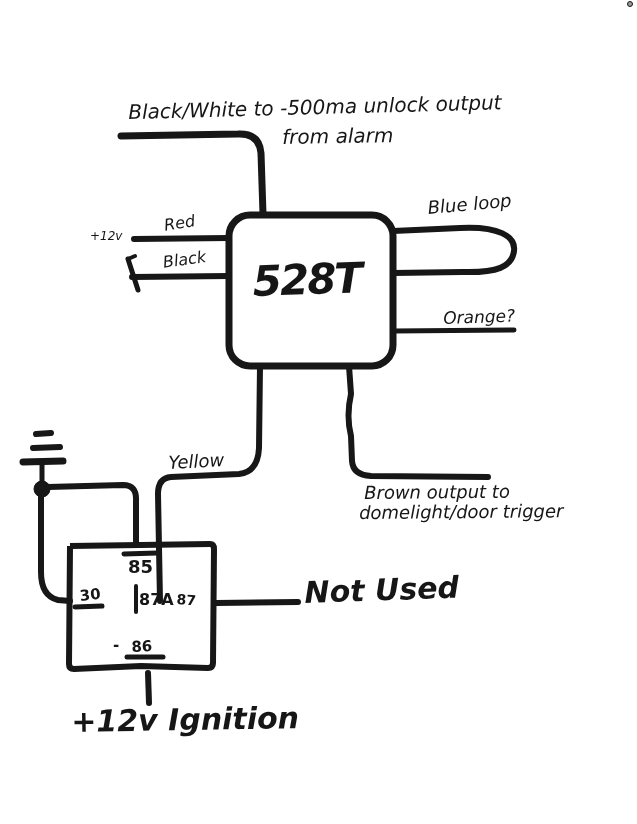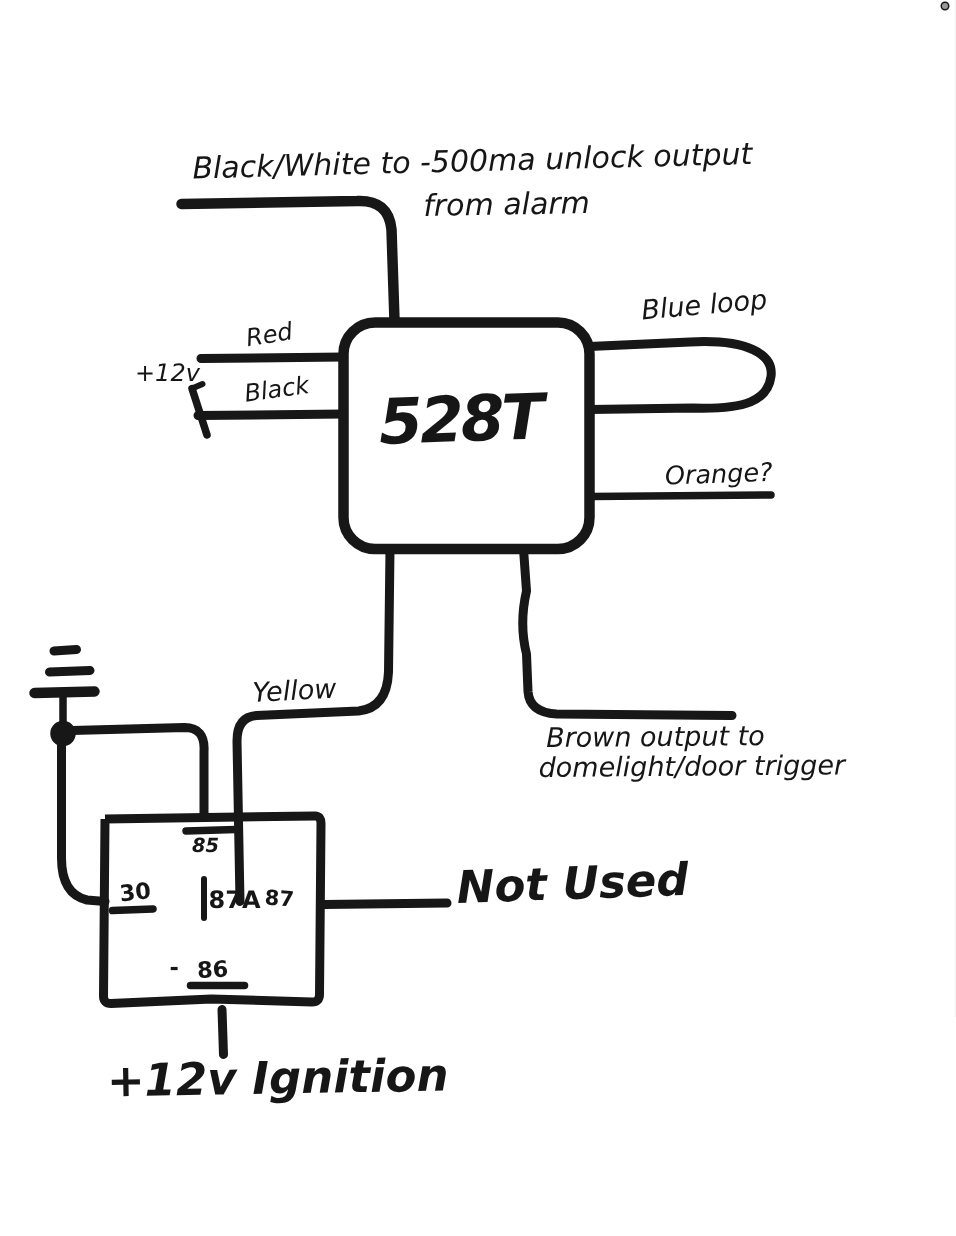--- a/index.html
+++ b/index.html
@@ -68,35 +68,35 @@
     <path d="M216,603 L298,602" stroke-width="6" stroke-linecap="round"></path>
 
     <path d="M148,673 L149,703" stroke-width="6" stroke-linecap="round"></path>
 
     <circle cx="630" cy="4" r="2.5" fill="#9a9a9a" stroke="none"></circle>
   </svg>
 
   <div class="lbl hand" style="left:128px;top:102px;font-size:20px;transform:rotate(-1.5deg);">Black/White to -500ma unlock output</div>
   <div class="lbl hand" style="left:282px;top:127px;font-size:20px;transform:rotate(-1deg);">from alarm</div>
 
-  <div class="lbl hand" style="left:90px;top:241px;font-size:16px;text-align:center;">+12v</div>
+  <div class="lbl hand" style="left:90px;top:230px;font-size:12px;text-align:center;">+12v</div>
   <div class="lbl hand" style="left:163px;top:218px;font-size:16px;transform:rotate(-9deg);">Red</div>
   <div class="lbl hand" style="left:162px;top:255px;font-size:16px;transform:rotate(-8deg);">Black</div>
 
   <div class="lbl hand b" style="left:252px;top:261px;font-size:42px;letter-spacing:-2px;transform:rotate(-2deg);">528T</div>
 
   <div class="lbl hand" style="left:427px;top:199px;font-size:18px;transform:rotate(-5deg);">Blue loop</div>
   <div class="lbl hand" style="left:443px;top:310px;font-size:17px;transform:rotate(-2deg);">Orange?</div>
 
   <div class="lbl hand" style="left:168px;top:454px;font-size:18px;transform:rotate(-3deg);">Yellow</div>
 
   <div class="lbl hand" style="left:364px;top:484px;font-size:18px;transform:rotate(-0.5deg);">Brown output to</div>
   <div class="lbl hand" style="left:359px;top:504px;font-size:18px;transform:rotate(-0.5deg);">domelight/door trigger</div>
 
-  <div class="lbl b" style="left:128px;top:558px;font-size:13px;font-style:italic;">85</div>
+  <div class="lbl b" style="left:128px;top:558px;font-size:18px;">85</div>
   <div class="lbl b" style="left:79px;top:589px;font-size:15px;transform:rotate(-6deg);">30</div>
   <div class="lbl b" style="left:139px;top:592px;font-size:16px;">87A</div>
   <div class="lbl b" style="left:177px;top:592px;font-size:14px;transform:rotate(4deg);">87</div>
   <div class="lbl b" style="left:131px;top:640px;font-size:15px;transform:rotate(-3deg);">86</div>
   <div class="lbl b" style="left:113px;top:638px;font-size:15px;">-</div>
 
   <div class="lbl hand b" style="left:304px;top:578px;font-size:30px;transform:rotate(-2deg);">Not Used</div>
 
   <div class="lbl hand b" style="left:71px;top:707px;font-size:30px;transform:rotate(-1deg);">+12v Ignition</div>
 

